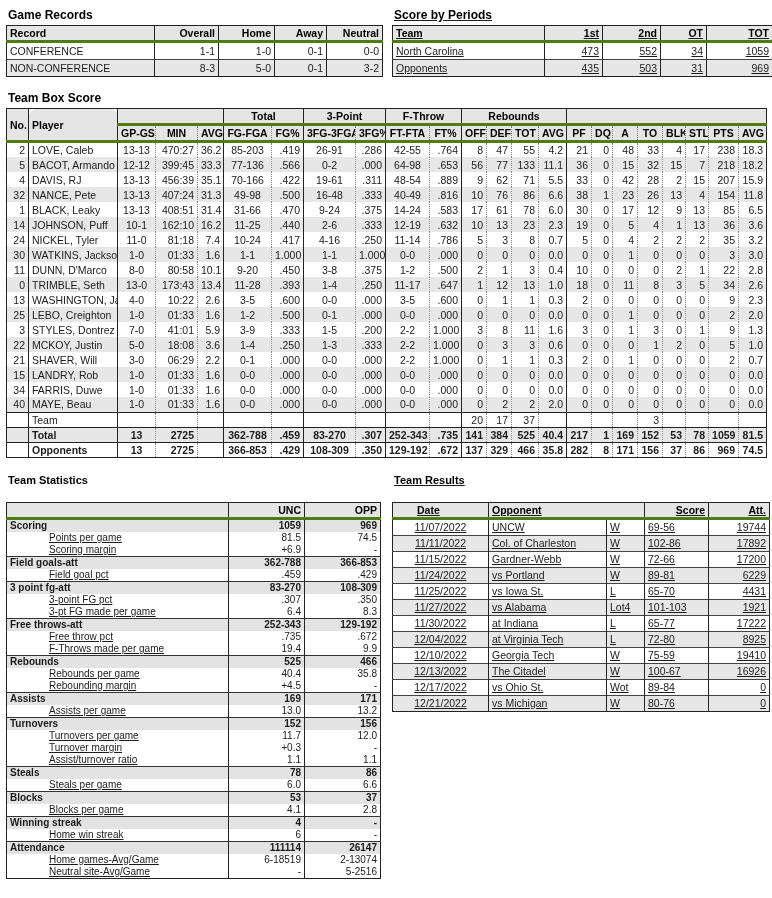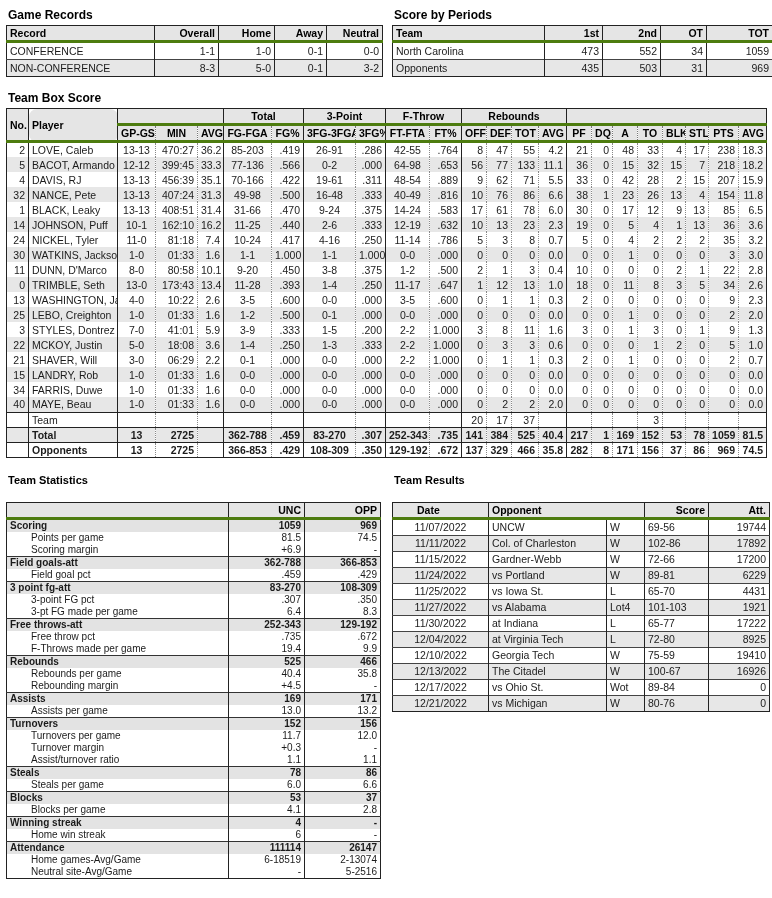--- a/index.html
+++ b/index.html
@@ -45,34 +45,34 @@
   #t-box tbody tr:nth-last-child(-n+2){font-weight:bold;}
 
   
   #t-stats{width:374px;}
   #t-stats th{text-align:right;border-left:1px solid #222;}
   #t-stats th:first-child{border-left:none;}
   #t-stats td{text-align:right;border-left:1px solid #222;height:12px;font-size:10px;padding:0 3px;}
   #t-stats td:first-child{text-align:left;border-left:none;}
   #t-stats tr.section{background:#e3e3e3;font-weight:bold;}
   #t-stats tr.section td{border-top:1px solid #333;}
-  #t-stats tr:not(.section) td:first-child{padding-left:24px;}
+  #t-stats tr:not(.section) td:first-child{padding-left:42px;text-decoration:underline;}
 
   
   #t-results{width:377px;}
   #t-results th{border-left:1px solid #222;text-align:left;}
   #t-results th:first-child{border-left:none;padding-left:24px;}
   #t-results th.h-score,#t-results th.h-att{text-align:right;}
   #t-results td{border-left:1px solid #222;border-top:1px solid #444;height:13px;}
   #t-results td:first-child{text-align:center;border-left:none;}
   #t-results td:nth-child(5){text-align:right;}
   #t-results tbody tr:nth-child(even){background:#e7e7e7;}
 
   .gap-v-sm{height:12px;} .gap-v-md{height:14px;}
-  .left-col{width:378px;margin-right:8px;} .right-col{width:340px;}
+  .left-col{width:378px;margin-right:8px;} .right-col{width:340px;text-decoration:underline;}
 </style>
 </head>
 <body>
 
 <div class="page">
 
   <div class="row">
     <div class="left-col">
       <div class="small-title">Game Records</div>
       <table id="t-records">

